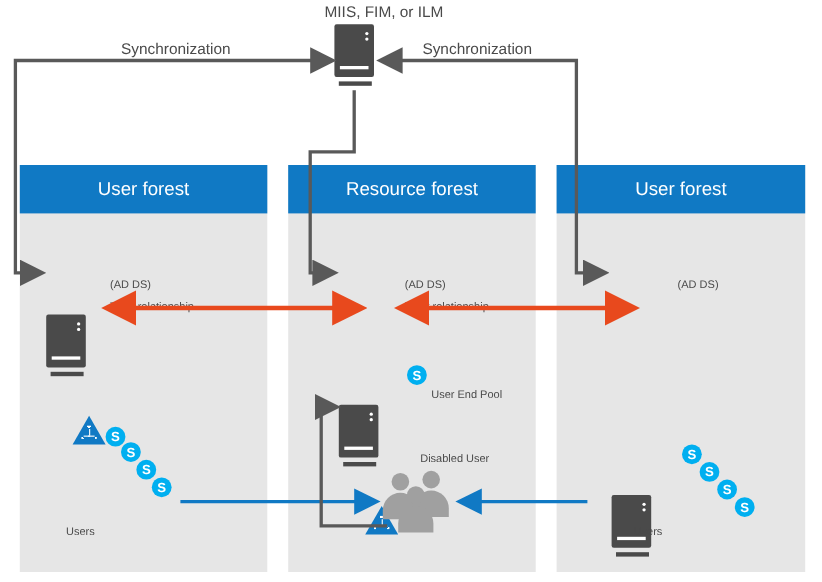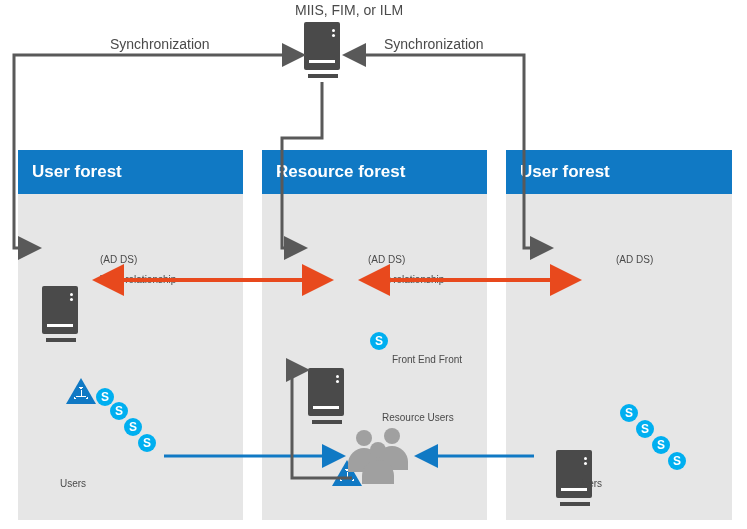--- a/index.html
+++ b/index.html
@@ -4,30 +4,30 @@
 <style>
   * { margin: 0; padding: 0; box-sizing: border-box; }
   body {
     font-family: "Segoe UI", Arial, sans-serif;
     width: 747px;
     height: 529px;
     position: relative;
     background: #fff;
     overflow: hidden;
   }
-  .abs { position: absolute; }
+  .abs { position: absolute; text-align: center; }
   .panel {
     background: #e6e6e6;
   }
   .panel-header {
     background: #1079c4;
     color: #fff;
     font-size: 17px;
     padding: 12px 14px;
-    font-weight: 700;
+    font-weight: 400;
   }
   .label {
     color: #4a4a4a;
     font-size: 10px;
   }
   .label-top {
     color: #4a4a4a;
     font-size: 14px;
   }
   
@@ -142,37 +142,37 @@
   <div class="server-body"></div>
     <div class="server-foot"></div>
 </div>
 
 <div class="abs label" style="left:616px; top:254px;">(AD DS)</div>
 
 <div class="abs label" style="left:100px; top:274px;">Trust relationship</div>
 <div class="abs label" style="left:368px; top:274px;">Trust relationship</div>
 
 <div class="abs skype" style="left:370px; top:332px;">S</div>
-<div class="abs label" style="left:392px; top:354px;">Front End Front</div>
+<div class="abs label" style="left:392px; top:354px;">User End Pool</div>
 
 <div class="abs" style="left:348px; top:428px; width:70px; height:56px;">
   <div class="person lt" style="position:absolute; left:0; top:2px;">
       <div class="head"></div>
       <div class="body"></div>
     </div>
   <div class="person lt" style="position:absolute; left:28px; top:0;">
       <div class="head"></div>
       <div class="body"></div>
     </div>
   <div class="person lt" style="position:absolute; left:14px; top:14px;">
       <div class="head"></div>
       <div class="body"></div>
     </div>
 </div>
-<div class="abs label" style="left:382px; top:412px;">Resource Users</div>
+<div class="abs label" style="left:382px; top:412px;">Disabled User</div>
 
 <div class="abs skype" style="left:96px; top:388px;">S</div>
 <div class="abs skype" style="left:110px; top:402px;">S</div>
 <div class="abs skype" style="left:124px; top:418px;">S</div>
 <div class="abs skype" style="left:138px; top:434px;">S</div>
 <div class="abs label" style="left:60px; top:478px;">Users</div>
 
 <div class="abs skype" style="left:620px; top:404px;">S</div>
 <div class="abs skype" style="left:636px; top:420px;">S</div>
 <div class="abs skype" style="left:652px; top:436px;">S</div>

